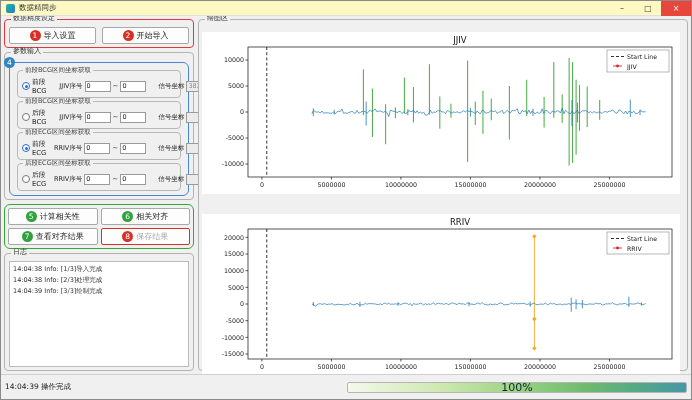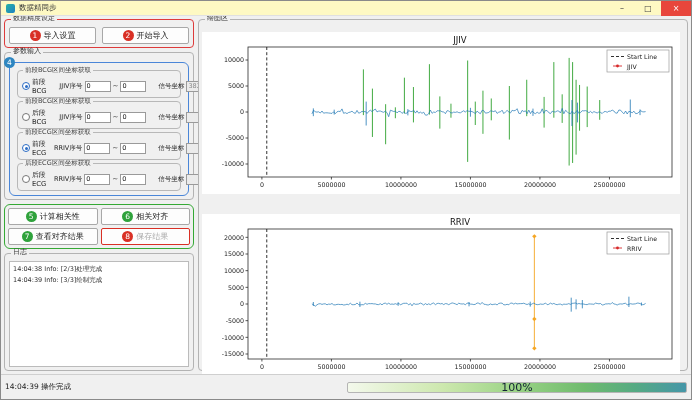--- a/index.html
+++ b/index.html
@@ -208,20 +208,21 @@
         </div>
         <div class="btn btn-redbox">
           <span class="badge badge-red">8</span>
           <span class="btn-disabled">保存结果</span>
         </div>
       </div>
 
       <div class="groupbox log-group">
         <span class="gb-label">日志</span>
         <div class="log-area">
+          <div>14:04:38 Info: [1/3]导入完成</div>
           <div>14:04:38 Info: [2/3]处理完成</div>
           <div>14:04:39 Info: [3/3]绘制完成</div>
         </div>
       </div>
 
     </div>
 
     <div class="right">
       <div class="groupbox plot-group">
         <span class="gb-label">绘图区</span>

